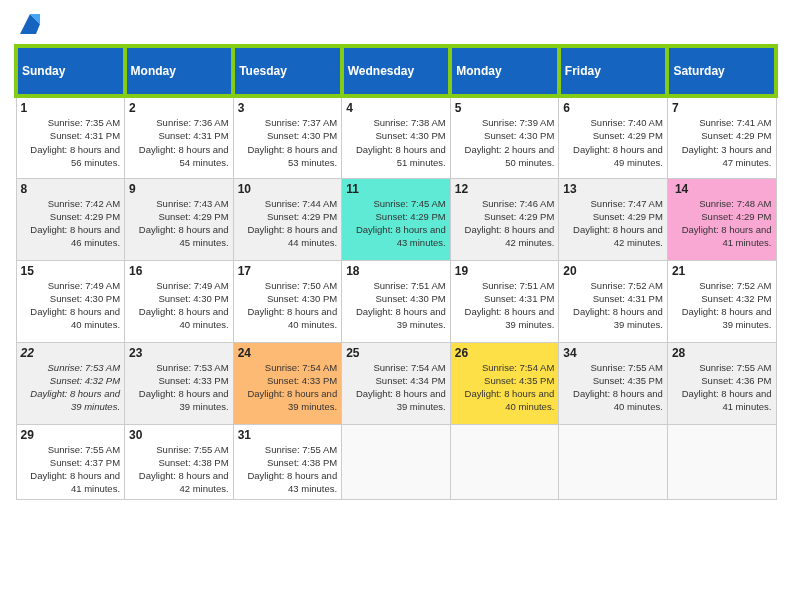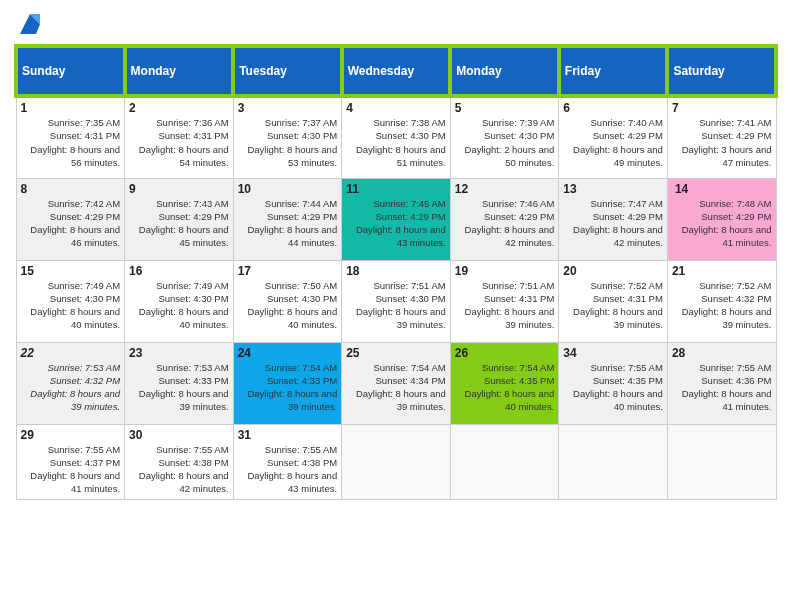--- a/index.html
+++ b/index.html
@@ -208,21 +208,21 @@
           </div>
         </td>
           <td style="background: rgb(240, 240, 240); margin-left: 16px;">
           <span class="day-num">10</span>
           <div class="day-info">
             <span>Sunrise: 7:44 AM</span><br>
             <span>Sunset: 4:29 PM</span><br>
             <span>Daylight: 8 hours and 44 minutes.</span>
           </div>
         </td>
-          <td style="background: #14b8a6;">
+          <td style="background: #5eead4;">
           <span class="day-num">11</span>
           <div class="day-info">
             <span>Sunrise: 7:45 AM</span><br>
             <span>Sunset: 4:29 PM</span><br>
             <span>Daylight: 8 hours and 43 minutes.</span>
           </div>
         </td>
           <td style="background: rgb(240, 240, 240);">
           <span class="day-num">12</span>
           <div class="day-info">
@@ -316,37 +316,37 @@
           </div>
         </td>
           <td style="background: rgb(240, 240, 240);">
           <span class="day-num">23</span>
           <div class="day-info">
             <span>Sunrise: 7:53 AM</span><br>
             <span>Sunset: 4:33 PM</span><br>
             <span>Daylight: 8 hours and 39 minutes.</span>
           </div>
         </td>
-          <td style="background: #0ea5e9;">
+          <td style="background: #fdba74;">
           <span class="day-num">24</span>
           <div class="day-info">
             <span>Sunrise: 7:54 AM</span><br>
             <span>Sunset: 4:33 PM</span><br>
             <span>Daylight: 8 hours and 39 minutes.</span>
           </div>
         </td>
           <td style="background: rgb(240, 240, 240);">
           <span class="day-num">25</span>
           <div class="day-info">
             <span>Sunrise: 7:54 AM</span><br>
             <span>Sunset: 4:34 PM</span><br>
             <span>Daylight: 8 hours and 39 minutes.</span>
           </div>
         </td>
-          <td style="background: #84cc16;">
+          <td style="background: #fde047;">
           <span class="day-num">26</span>
           <div class="day-info">
             <span>Sunrise: 7:54 AM</span><br>
             <span>Sunset: 4:35 PM</span><br>
             <span>Daylight: 8 hours and 40 minutes.</span>
           </div>
         </td>
           <td style="background: rgb(240, 240, 240);">
           <span class="day-num">34</span>
           <div class="day-info">

